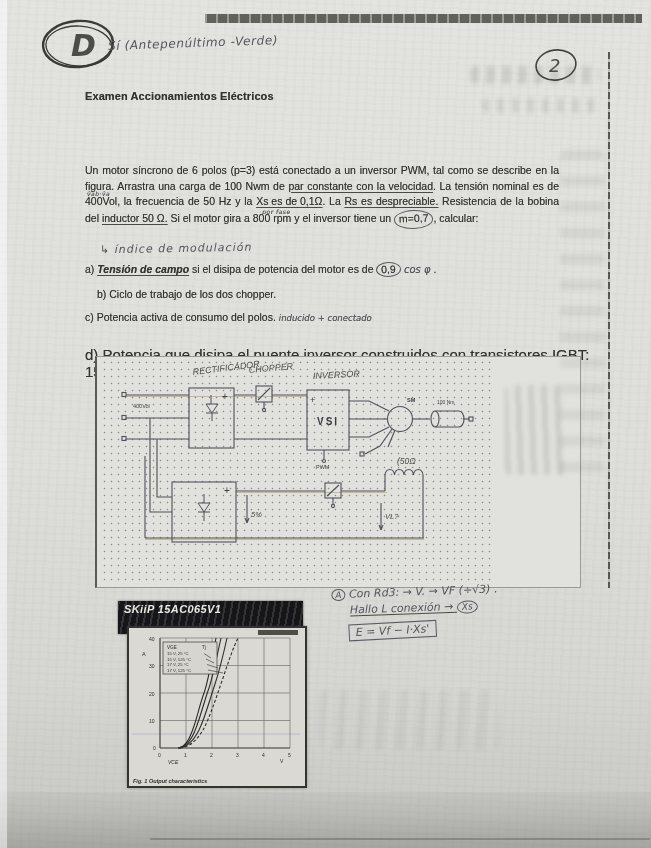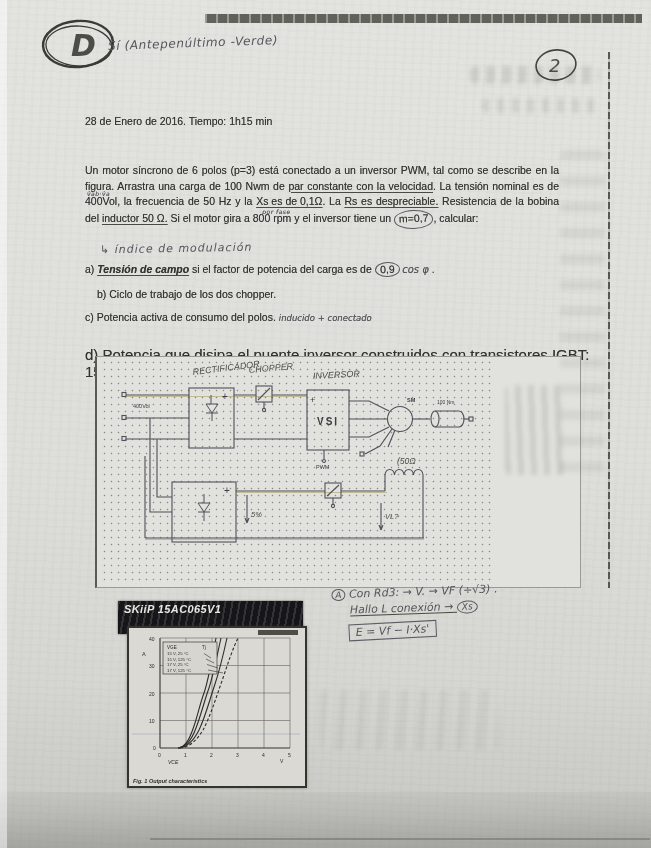--- a/index.html
+++ b/index.html
@@ -57,31 +57,31 @@
 
   <div class="abs hand" style="left:108px;top:36px;font-size:12px;transform:rotate(-2deg);letter-spacing:.6px;">Sí (Antepenúltimo -Verde)</div>
 
   <div class="abs" style="left:533px;top:46px;width:46px;height:38px;">
     <svg width="46" height="38" viewBox="0 0 46 38">
       <ellipse cx="23" cy="19" rx="20" ry="15" fill="none" stroke="#44443e" stroke-width="1.6" transform="rotate(-8 23 19)"></ellipse>
       <text x="16" y="26" font-size="18" fill="#3a3a34" class="handsvg">2</text>
     </svg>
   </div>
 
-  <div class="abs print" style="left:85px;top:115px;font-size:10.5px;">28 de Enero de 2016. Tiempo: 1h15 min</div>
+  <div class="abs print" style="left:85px;top:90px;font-size:11px;font-weight:bold;letter-spacing:.1px;">Examen Accionamientos Eléctricos</div>
 
   <div class="abs print" style="left:85px;top:163px;width:474px;font-size:10.5px;line-height:15.5px;text-align:justify;">
     <span>Un motor síncrono de 6 polos (p=3) está conectado a un inversor PWM, tal como se describe en la figura. Arrastra una carga de 100 Nwm de </span><span class="u">par constante con  la velocidad</span><span>. La tensión nominal es de </span><span class="annwrap"><span>400Vol</span><span class="ann-above hand">v̂ab·v̂a</span></span><span>, la frecuencia de 50 Hz y la </span><span class="annwrap u"><span>Xs es de 0,1Ω</span><span class="ann-below hand">por fase</span></span><span>. La </span><span class="u">Rs es despreciable.</span><span> Resistencia de la bobina del </span><span class="u">inductor 50 Ω.</span><span> Si el motor gira a 800 rpm y el inversor tiene un </span><span class="circ">m=0,7</span><span>, calcular:</span>
   </div>
 
   <div class="abs hand" style="left:100px;top:242px;font-size:11px;transform:rotate(-1deg);letter-spacing:1px;">↳ índice de modulación</div>
 
   <div class="abs print" style="left:85px;top:262px;font-size:10.5px;">
     <span>a)</span>
-    <span class="u" style="font-weight:bold;font-style:italic;">Tensión de campo</span><span> si el factor de potencia del carga es de </span><span class="circ">0,9</span>
+    <span class="u" style="font-weight:bold;font-style:italic;">Tensión de campo</span><span> si el disipa de potencia del motor es de </span><span class="circ">0,9</span>
     <span class="hand" style="font-size:10px;margin-top:17px;">cos φ .</span>
   </div>
   <div class="abs print" style="left:85px;top:288px;font-size:10.5px;padding-left:12px;">b) Ciclo de trabajo de los dos chopper.</div>
   <div class="abs print" style="left:85px;top:311px;font-size:10.5px;">
     <span>c) Potencia activa de consumo del polos.</span>
     <span class="hand" style="font-size:8.5px;">inducido + conectado</span>
   </div>
   <div class="abs print" style="left:85px;top:346px;font-size:15px;">d) Potencia que disipa el puente inversor construidos con transistores IGBT: 15AC065V1</div>
 
   <div class="figurebox">

